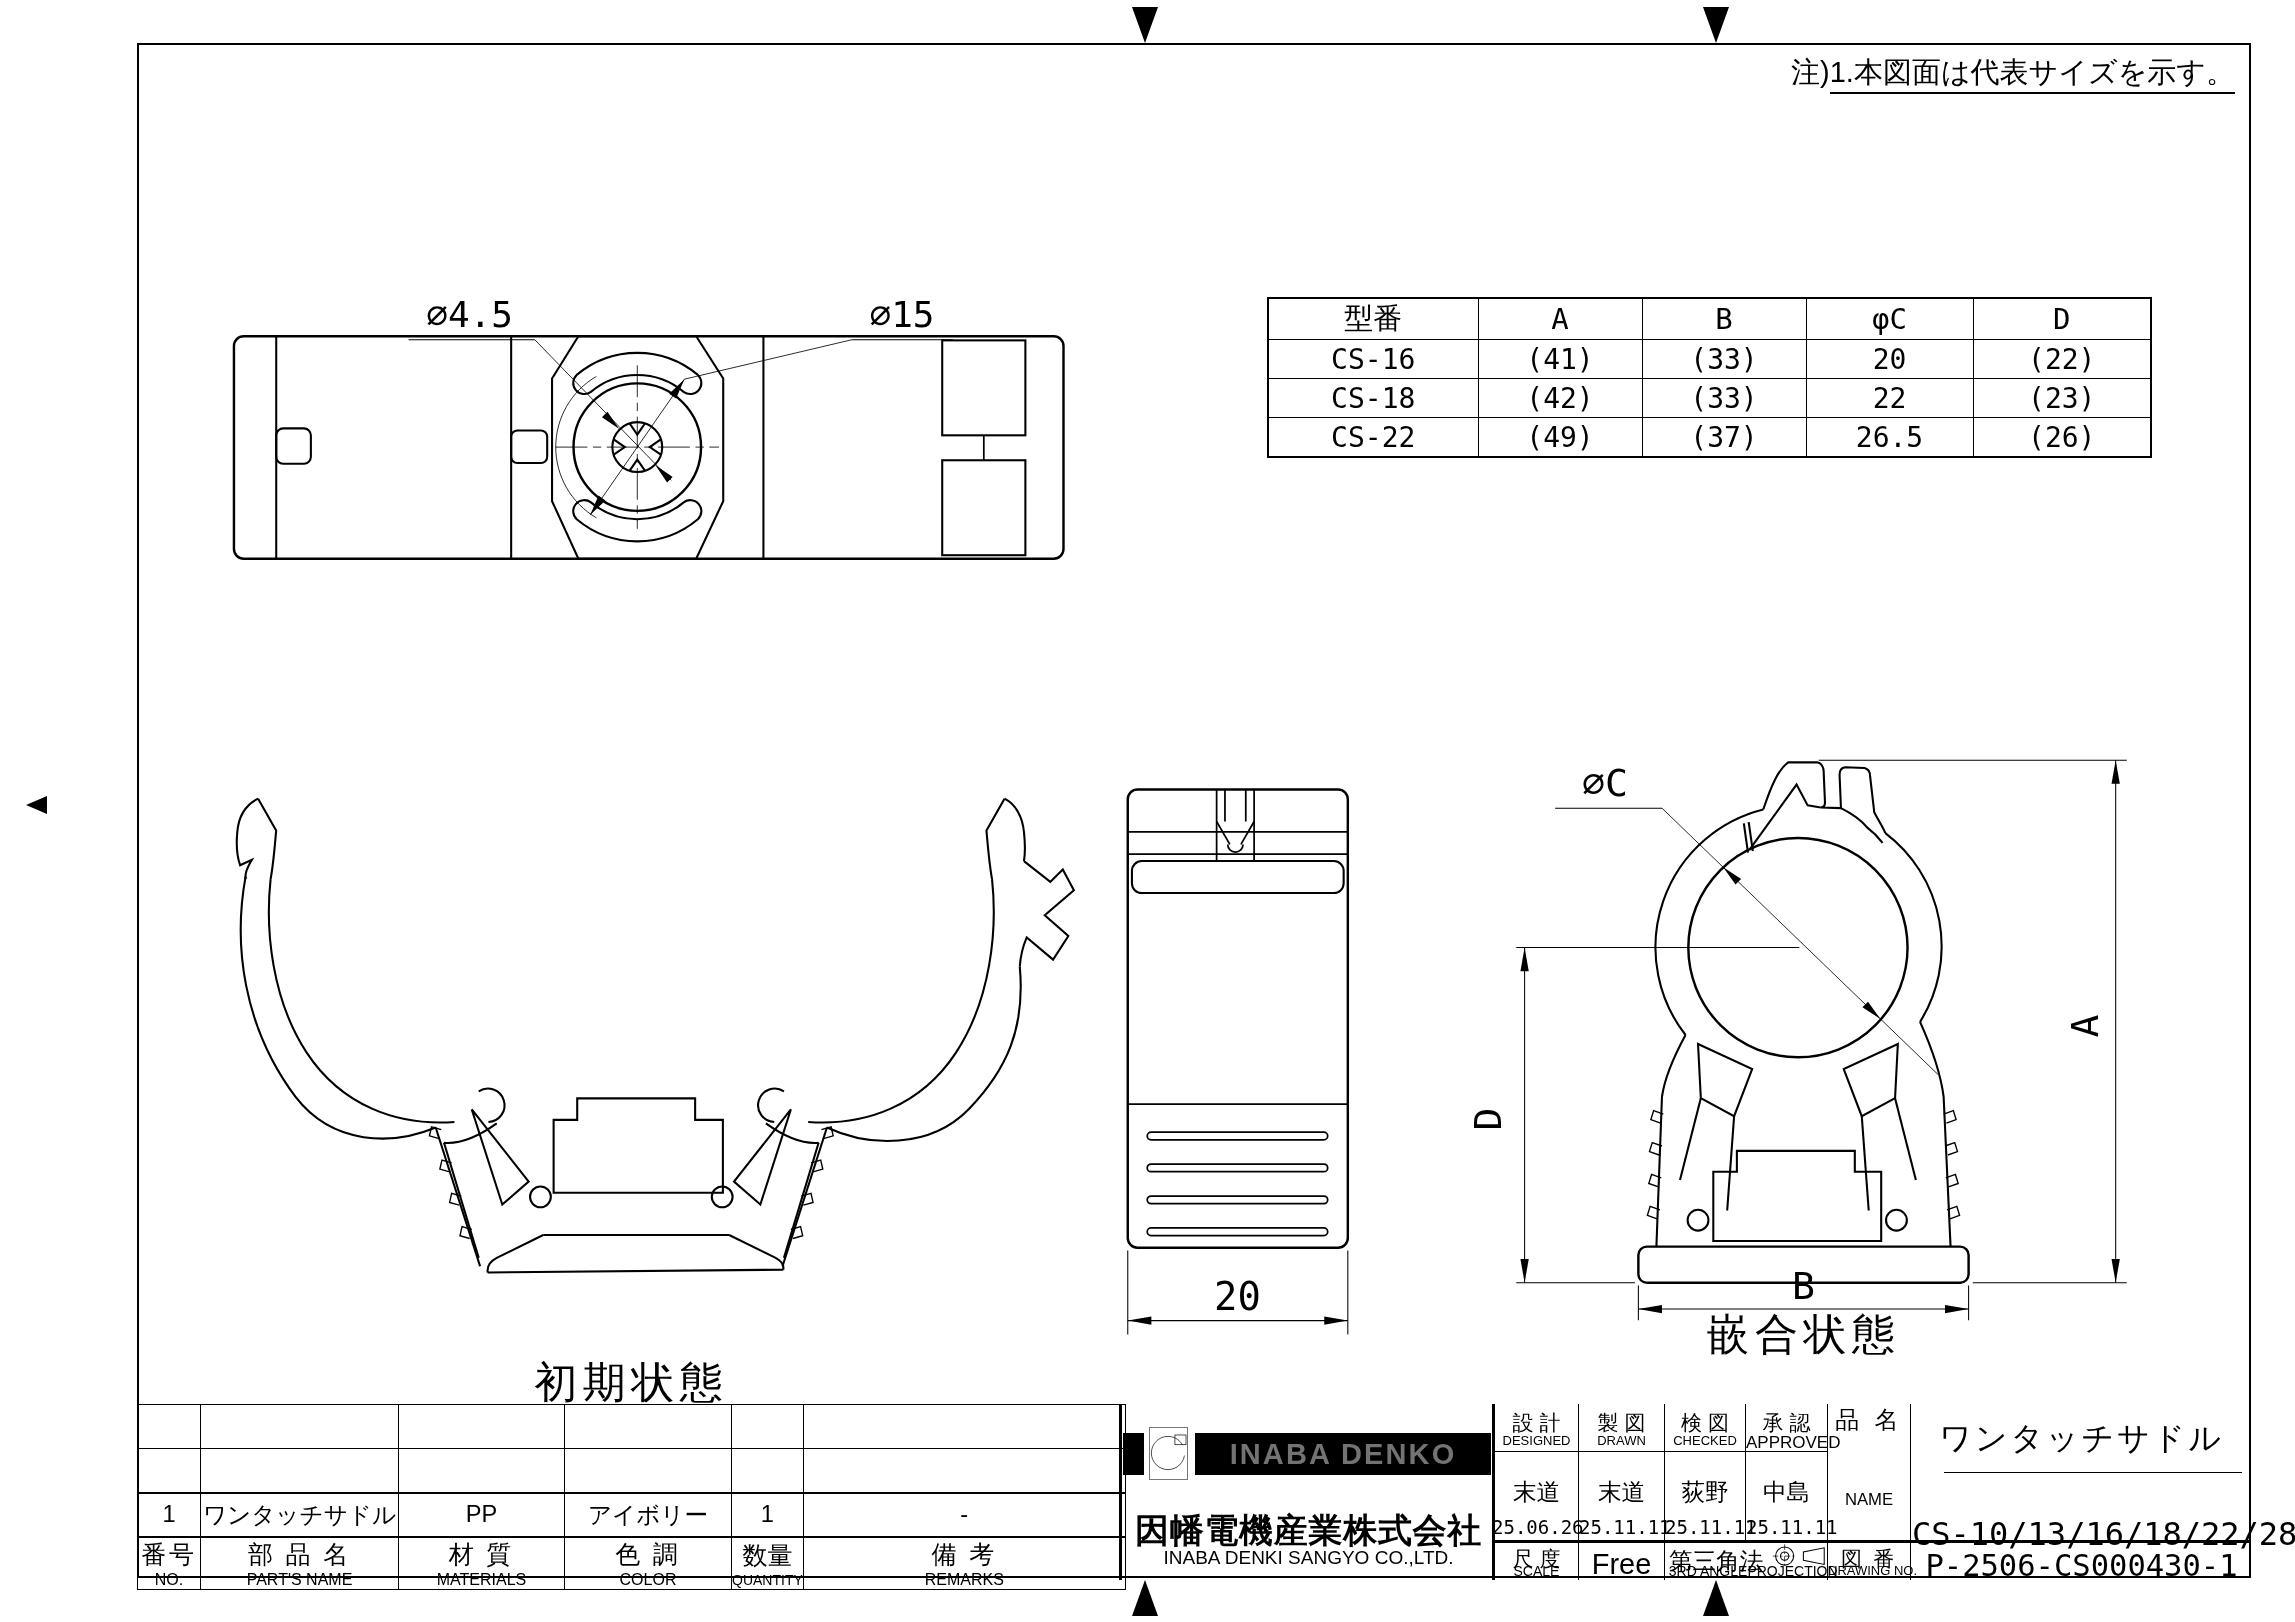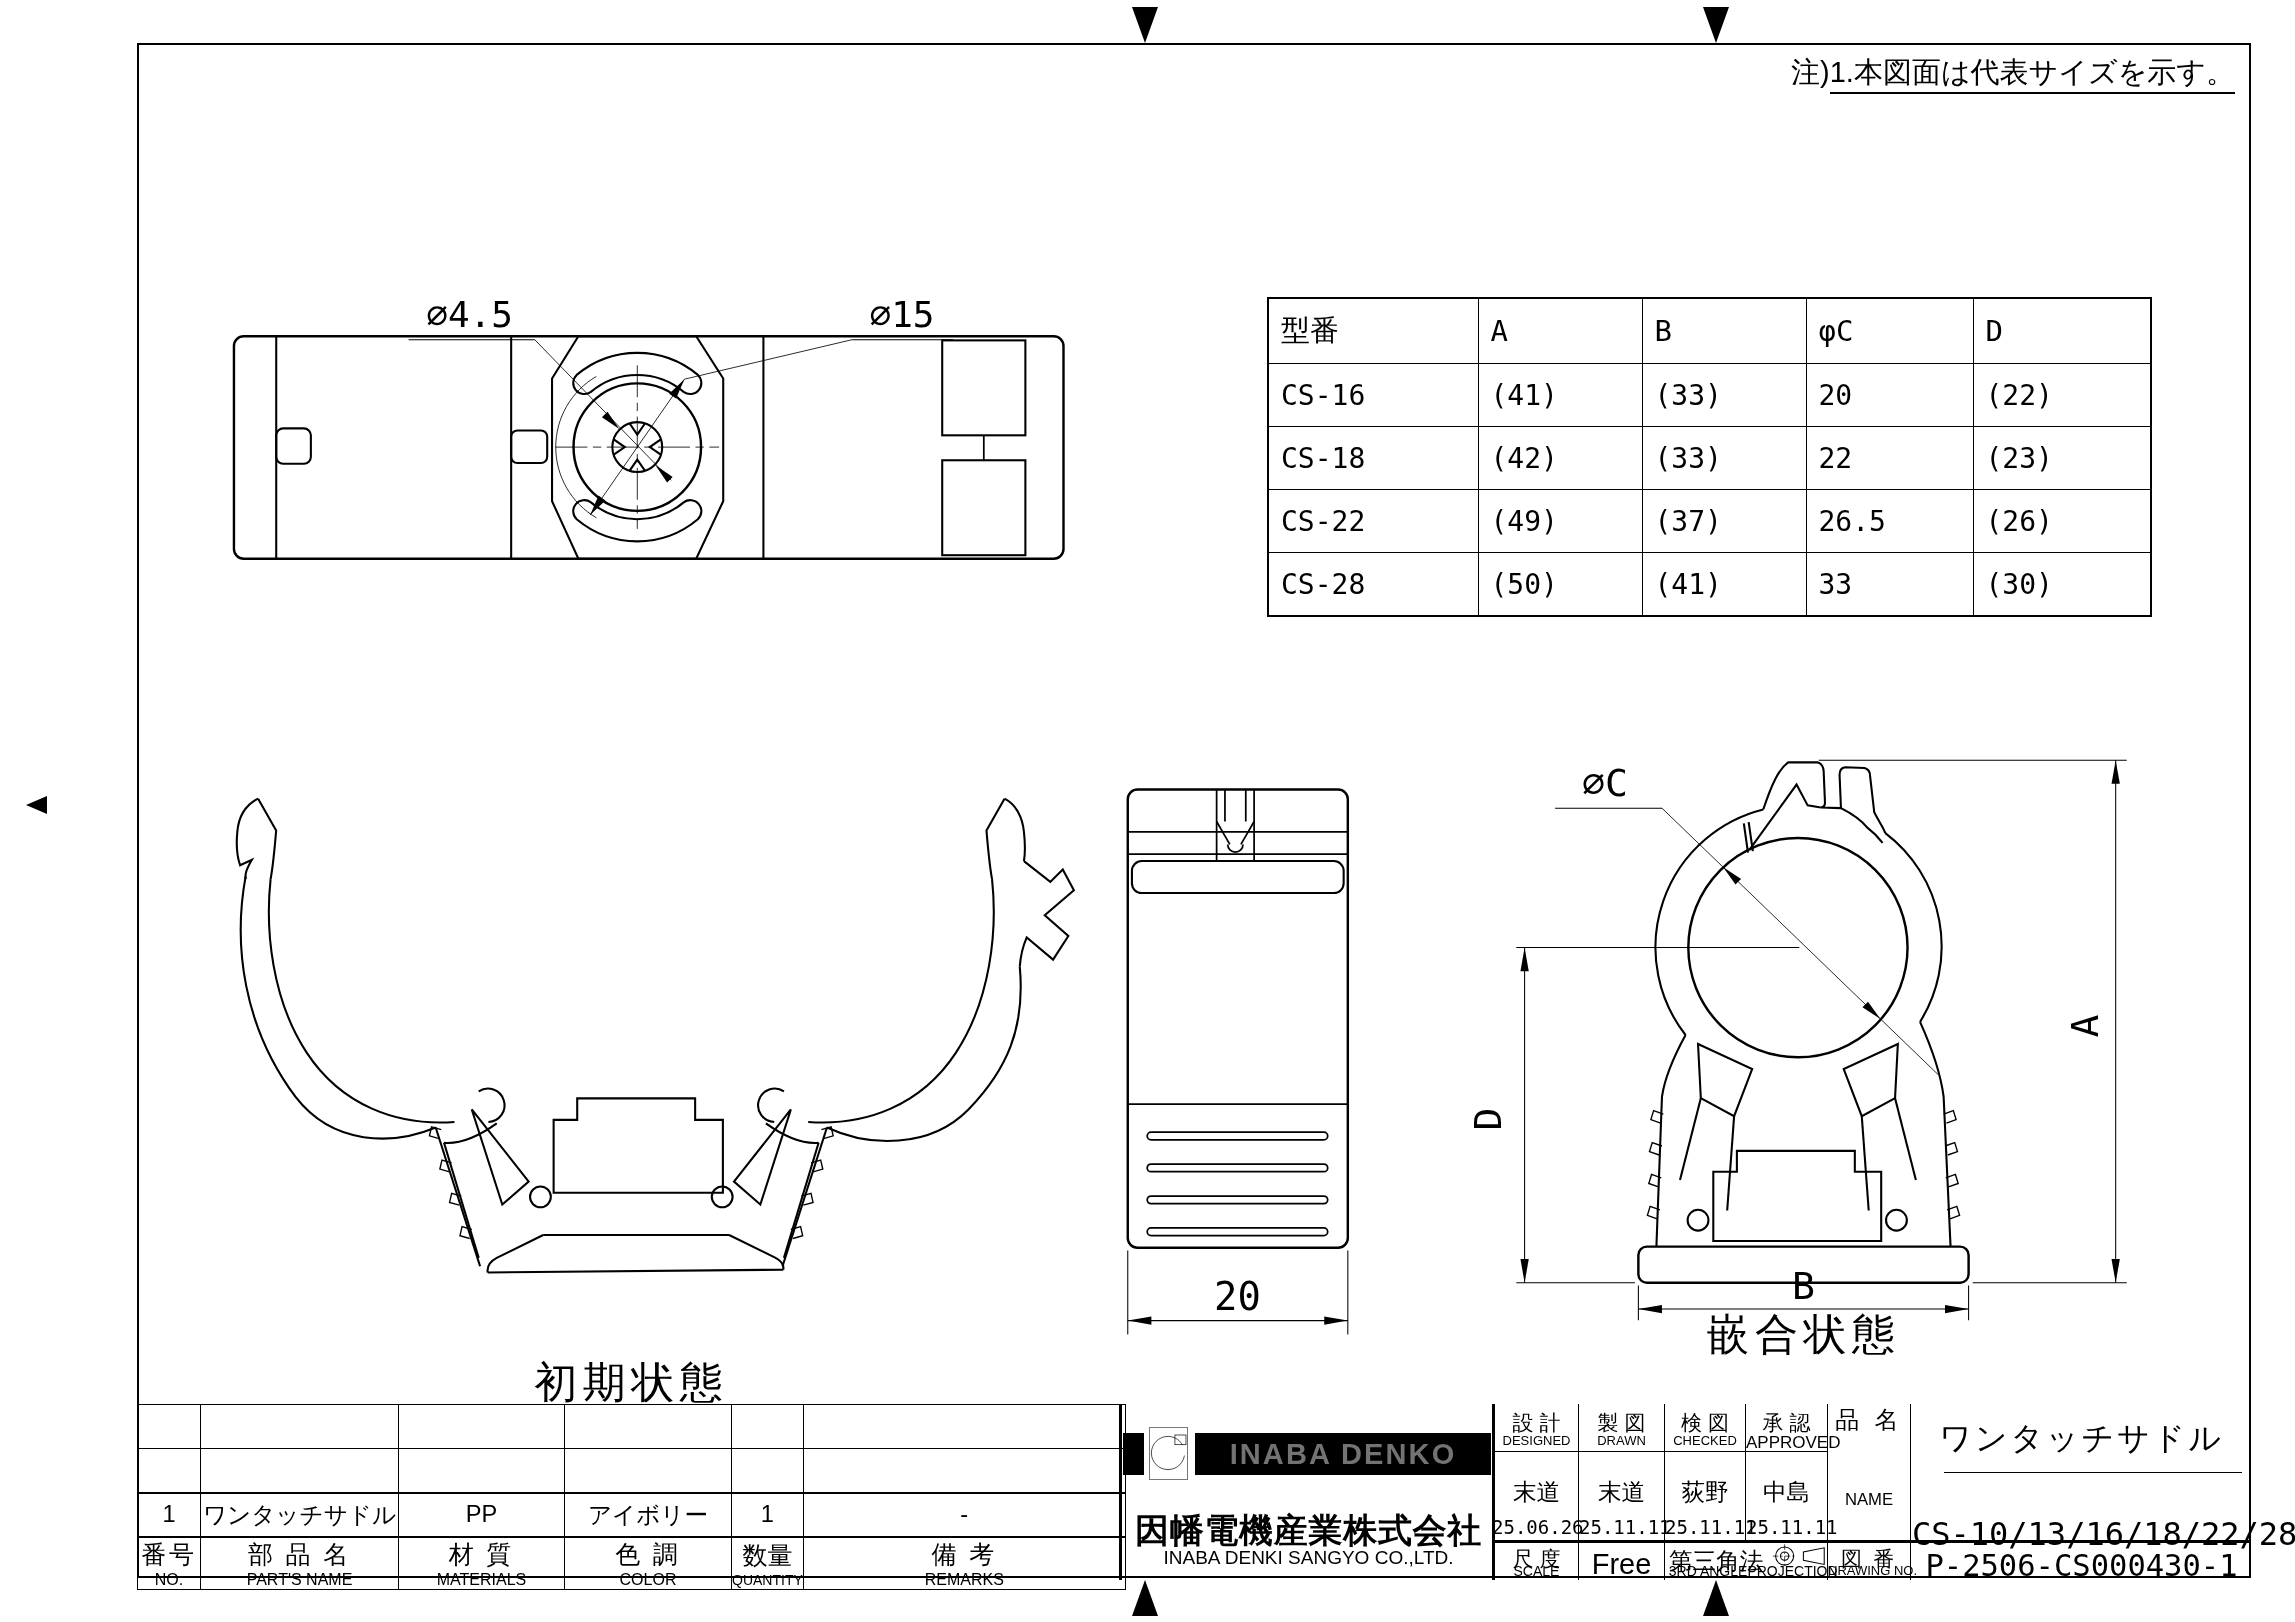--- a/index.html
+++ b/index.html
@@ -8,21 +8,21 @@
   .mono{font-family:"DejaVu Sans Mono","Liberation Mono",monospace;}
   .frame{left:137px;top:43px;width:2114px;height:1535px;border:2.8px solid #000;box-sizing:border-box;}
   .tri{width:0;height:0;}
   .tri-down{border-left:13px solid transparent;border-right:13px solid transparent;border-top:36px solid #000;}
   .tri-up{border-left:13px solid transparent;border-right:13px solid transparent;border-bottom:36px solid #000;}
   .tri-left{border-top:9px solid transparent;border-bottom:9px solid transparent;border-right:21px solid #000;}
   .note{top:53px;left:1763px;width:472px;text-align:right;font-size:29px;white-space:nowrap;}
   .note u{text-decoration:none;border-bottom:2.1px solid #000;padding-bottom:4px;}
   table{border-collapse:collapse;table-layout:fixed;}
   .spec{left:1267px;top:297px;}
-  .spec td,.spec th{border:1.7px solid #000;height:38px;text-align:left;vertical-align:middle;font-weight:normal;padding:12px;}
+  .spec td,.spec th{border:1.7px solid #000;height:38px;text-align:center;vertical-align:middle;font-weight:normal;padding:0;}
   .spec{border:2.4px solid #000;}
   .spec th{font-size:29px;}
   .spec td{font-size:28px;}
   .parts{left:137px;top:1404px;}
   .parts td{border:1.4px solid #000;text-align:center;vertical-align:middle;padding:0;font-size:23.6px;}
   .parts .hj{font-size:25px;letter-spacing:2.8px;}
   .parts .he{font-size:16px;}
   svg{position:absolute;overflow:visible;}
   svg path,svg rect,svg circle,svg line,svg polyline{fill:none;stroke:#000;}
   svg text{fill:#000;stroke:none;}
@@ -74,27 +74,20 @@
         <td class="mono">(33)</td>
         <td class="mono">22</td>
         <td class="mono">(23)</td>
       </tr>
   <tr>
         <td class="mono">CS-22</td>
         <td class="mono">(49)</td>
         <td class="mono">(37)</td>
         <td class="mono">26.5</td>
         <td class="mono">(26)</td>
-      </tr>
-  <tr>
-        <td class="mono">CS-28</td>
-        <td class="mono">(50)</td>
-        <td class="mono">(41)</td>
-        <td class="mono">33</td>
-        <td class="mono">(30)</td>
       </tr>
 </tbody>
   </table>
 
 <svg class="abs" style="left:222px;top:278px;" width="868" height="298" viewBox="320 400 1250 430">
   <rect x="336" y="484" width="1197" height="321" rx="14" stroke-width="3.5"></rect>
   <path d="M 397 484 L 397 805" stroke-width="3"></path>
   <rect x="397" y="617" width="50" height="51" rx="10" stroke-width="3"></rect>
   <path d="M 736 484 L 736 805" stroke-width="3"></path>
   <rect x="736" y="620" width="52" height="47" rx="9" stroke-width="3"></rect>

